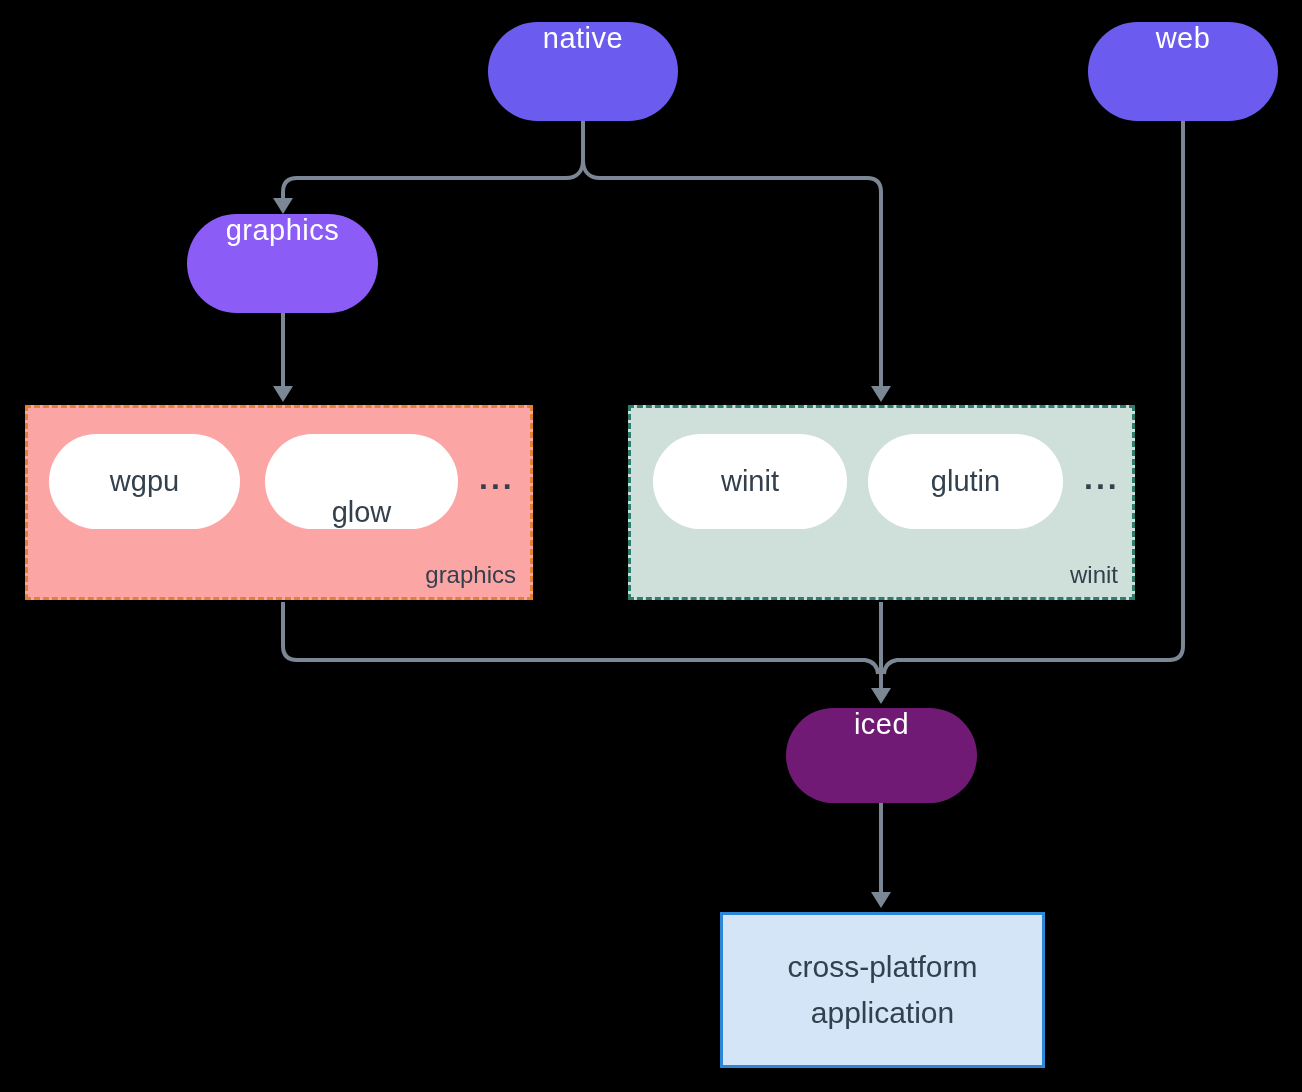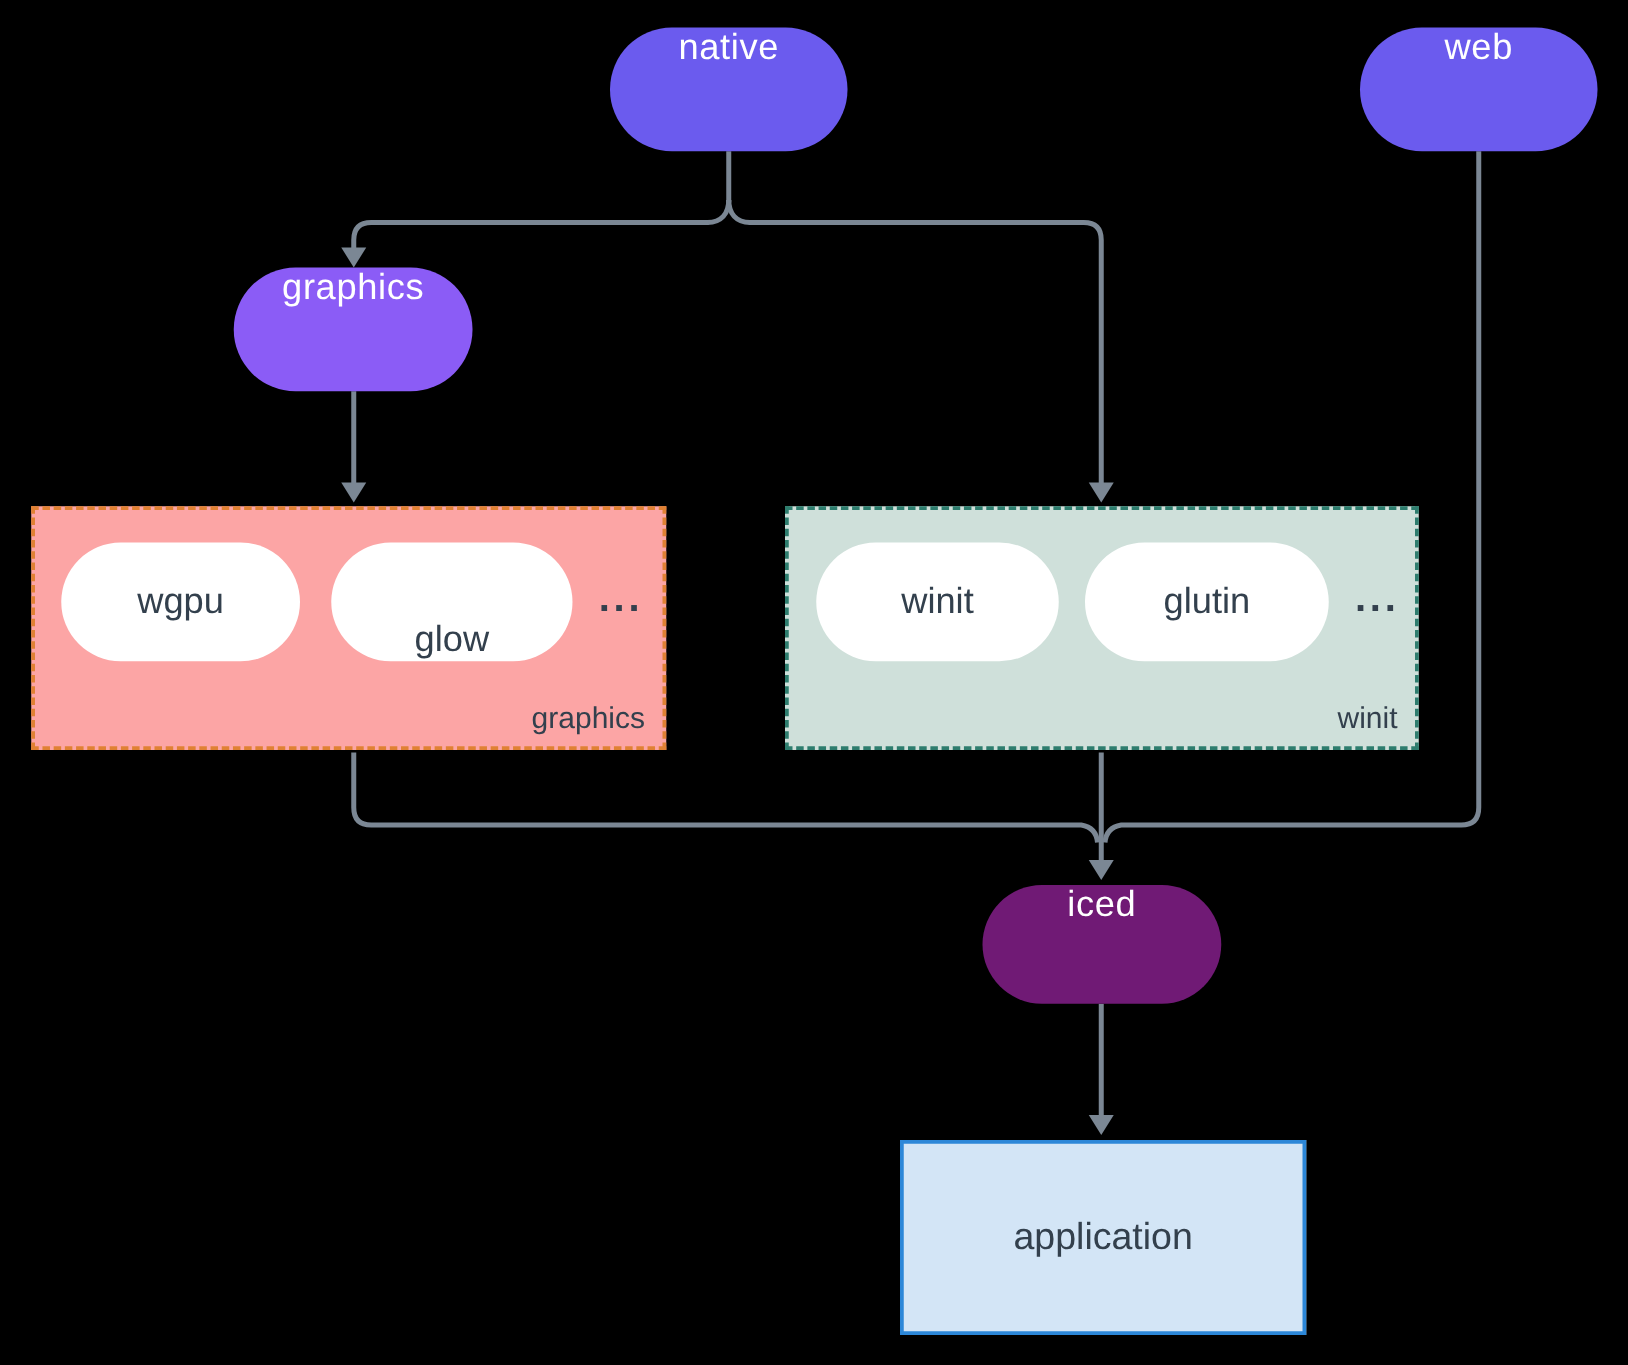--- a/index.html
+++ b/index.html
@@ -172,16 +172,17 @@
     </div>
     <span class="ellipsis">...</span>
     <span class="group-label">winit</span>
   </div>
 
   <div class="pill pill-iced">
     <span>iced</span>
   </div>
 
   <div class="app-box">
+    <div>cross-platform</div>
     <div>application</div>
   </div>
 
 </div>
 
 </body></html>

